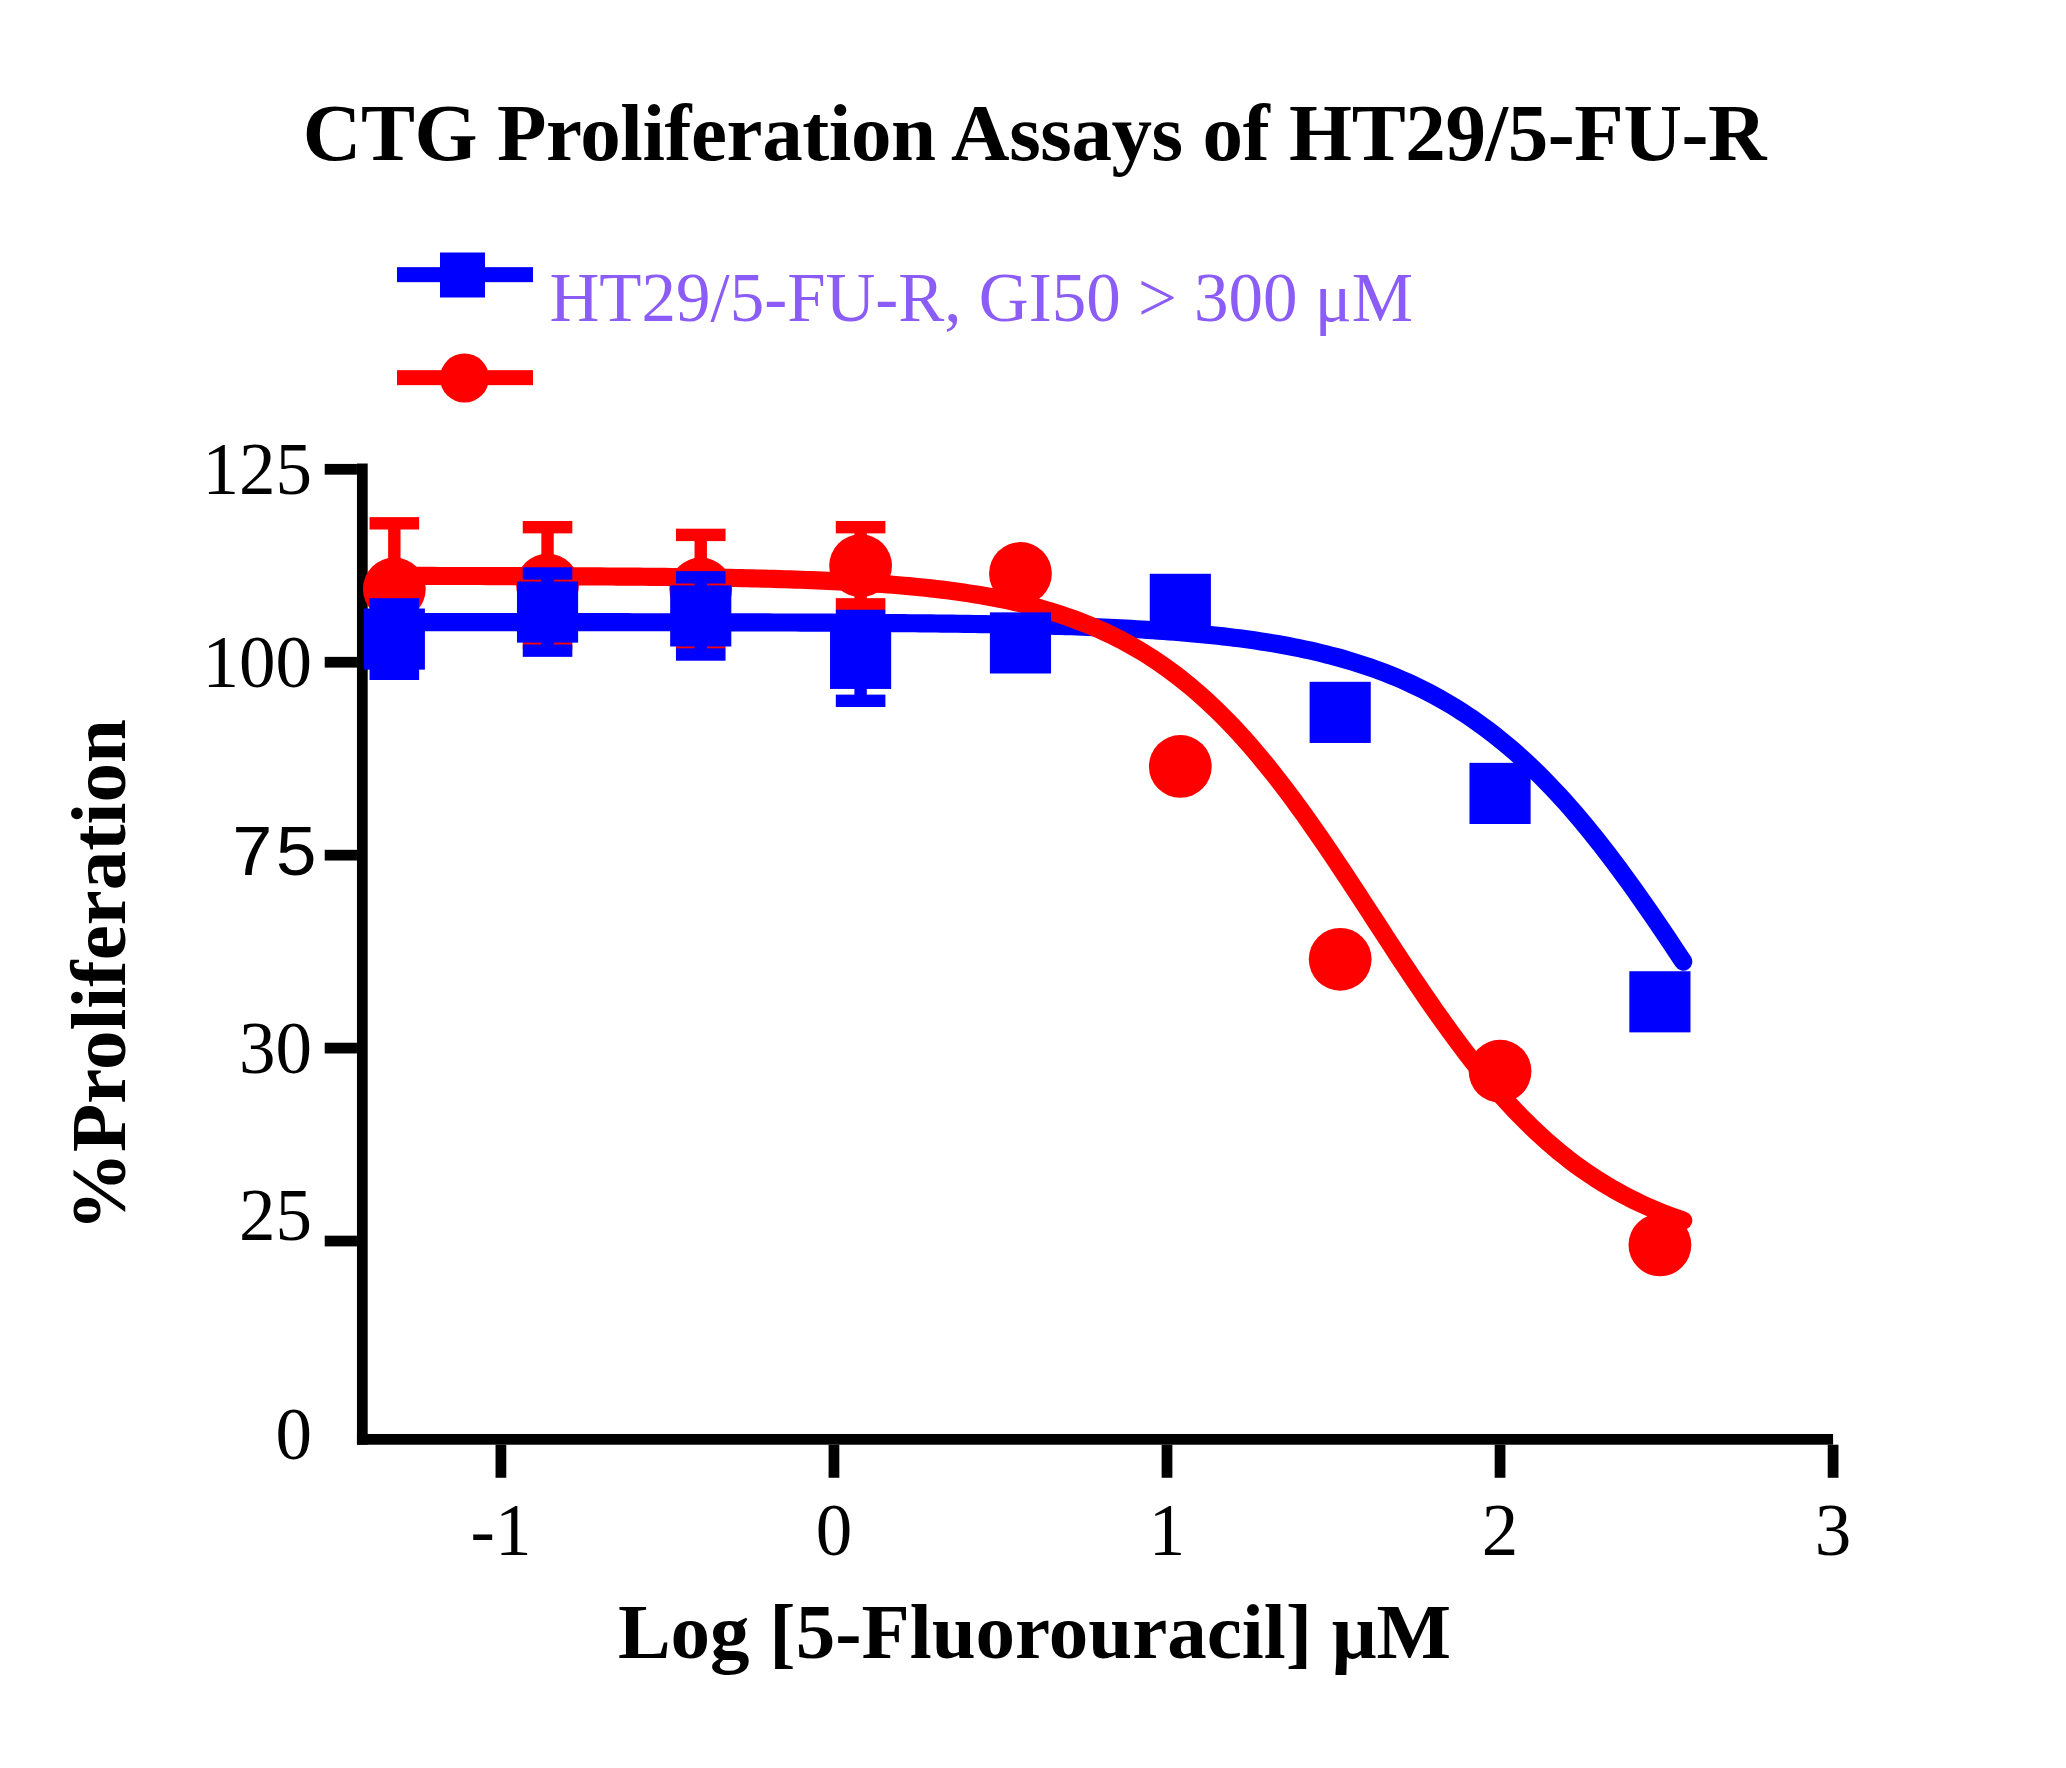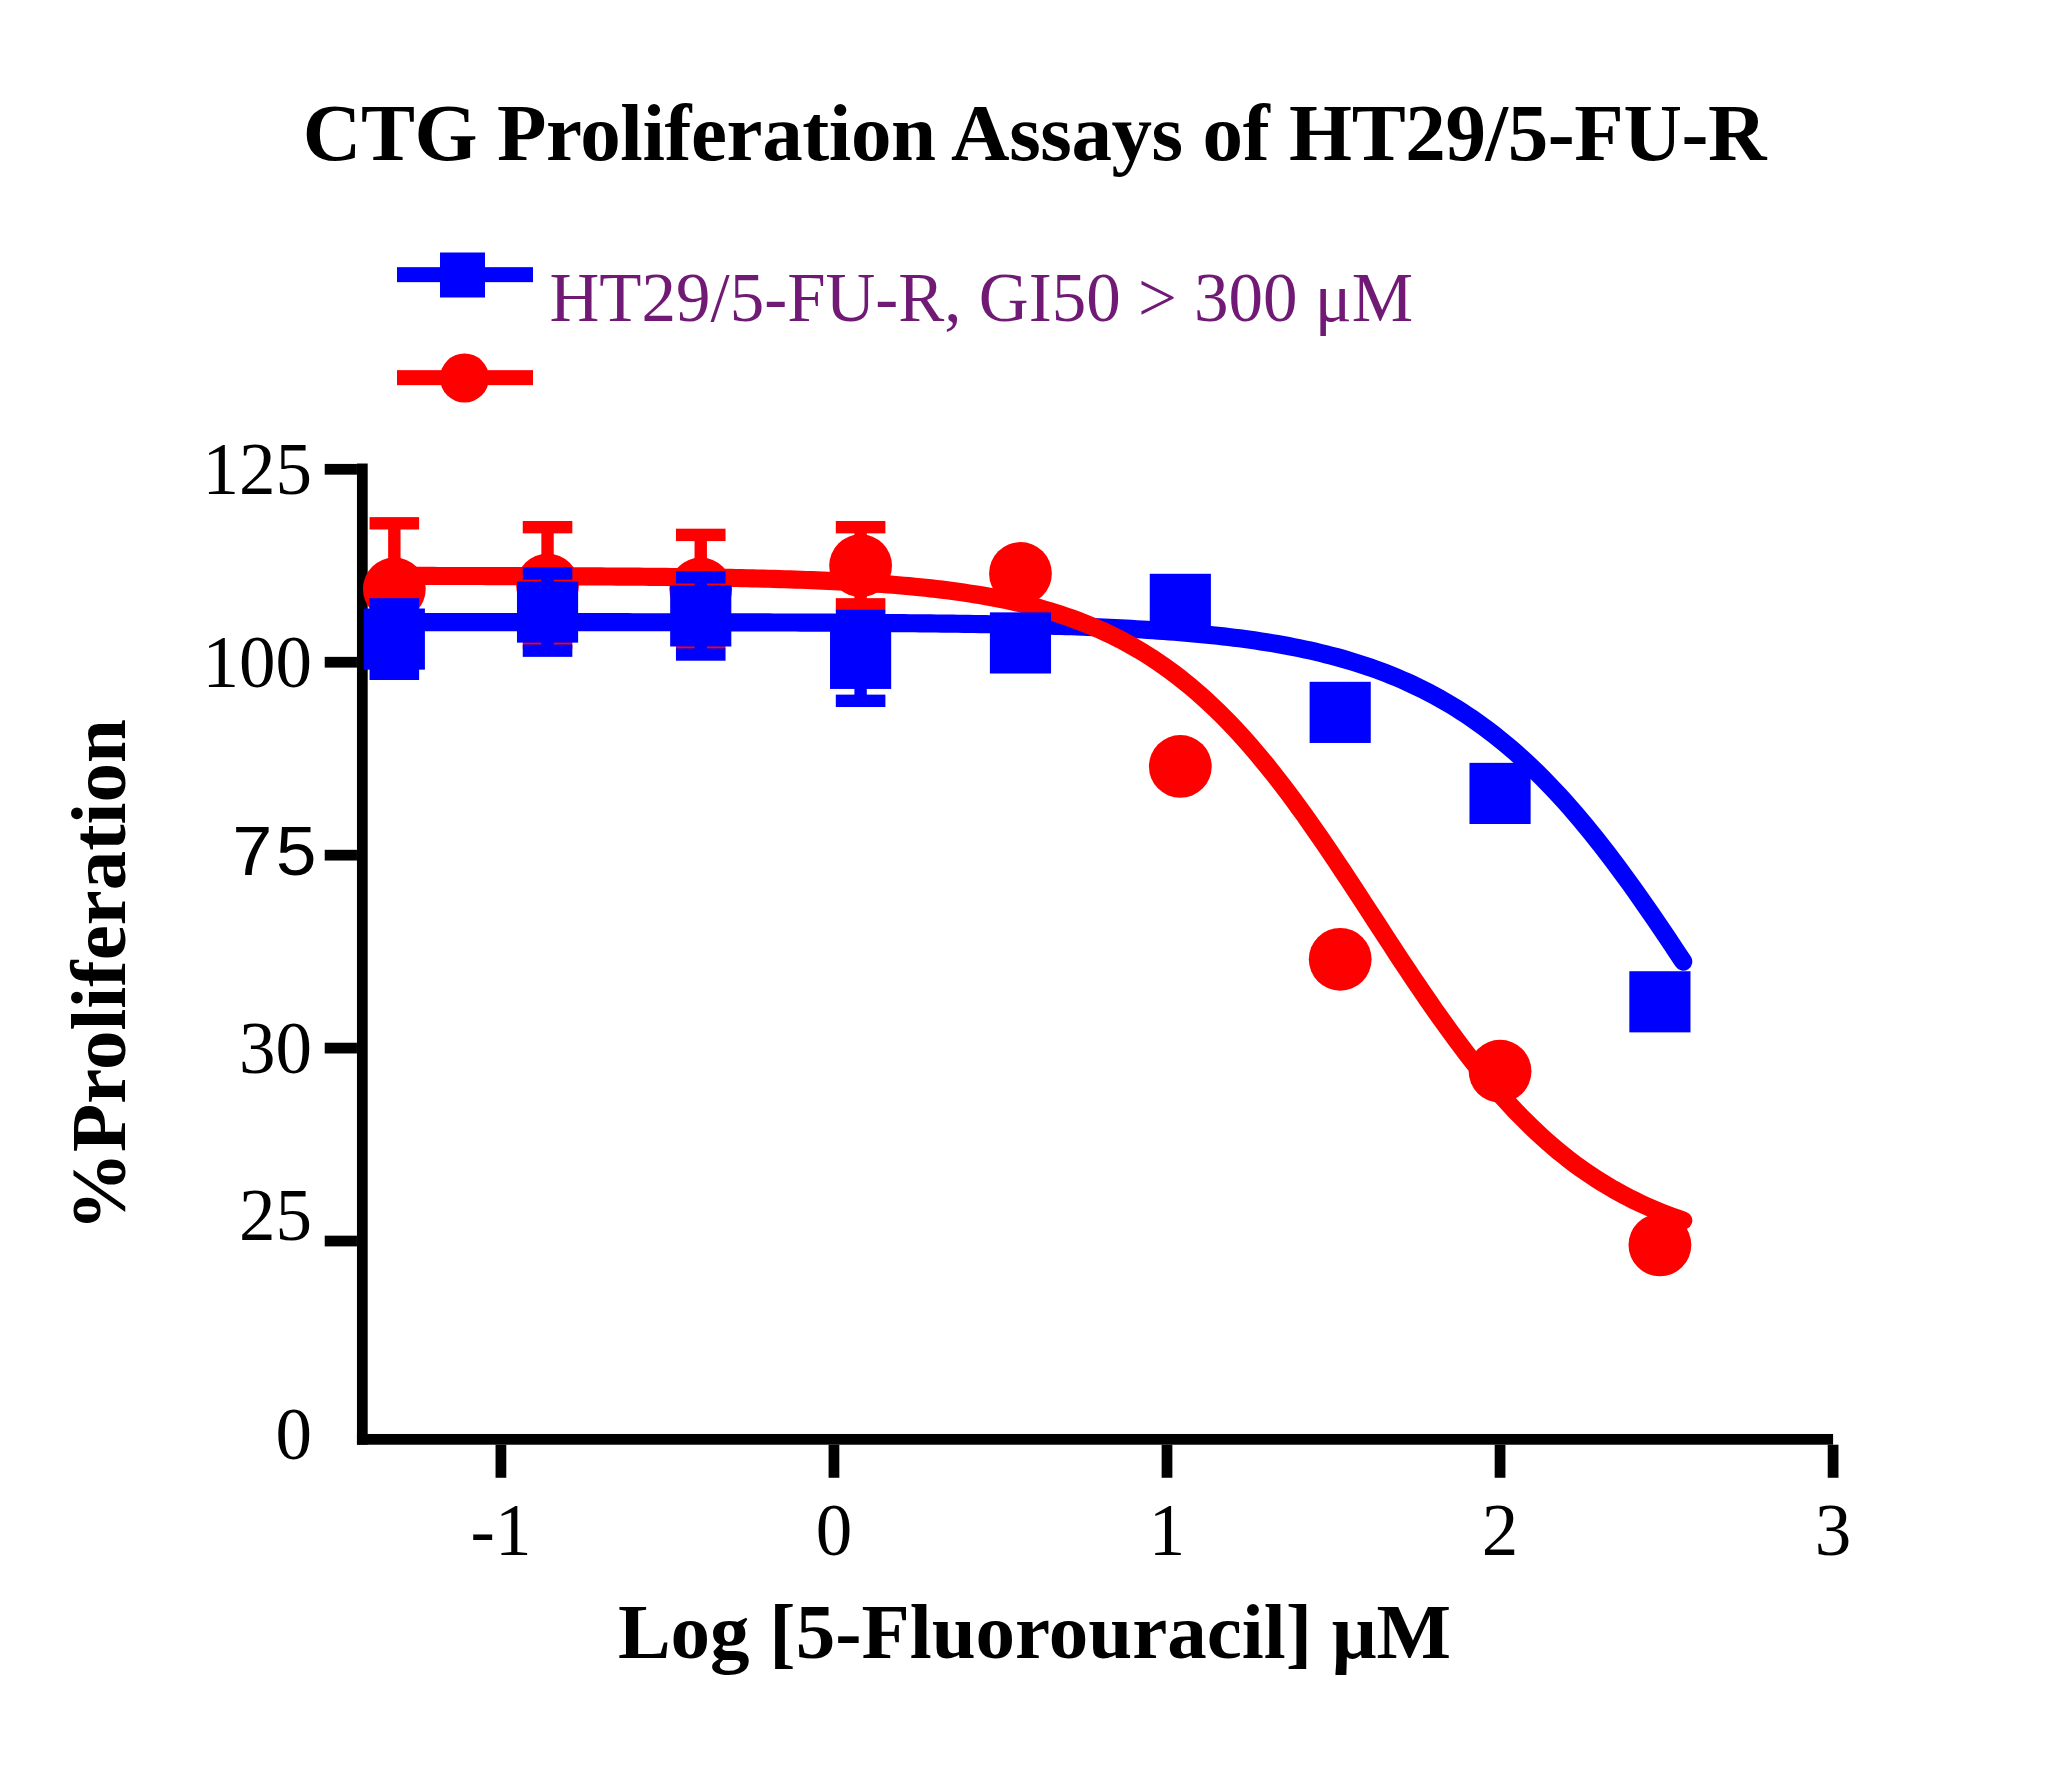--- a/index.html
+++ b/index.html
@@ -76,21 +76,21 @@
     left: 43px;
     top: 50%;
     transform: translate(0,-50%);
     width: 49px;
     height: 49px;
     border-radius: 50%;
     background: #ff0000;
   }
   .legend-label {
     font-size: 69px;
-    color: #701a75;
+    color: #8b5cf6;
     white-space: nowrap;
     padding-left: 16.5px;
     line-height: 1;
     margin-top: 48px;
   }
   .ytick-lbl {
     position: absolute;
     text-align: right;
     width: 215px;
     font-size: 73px;

